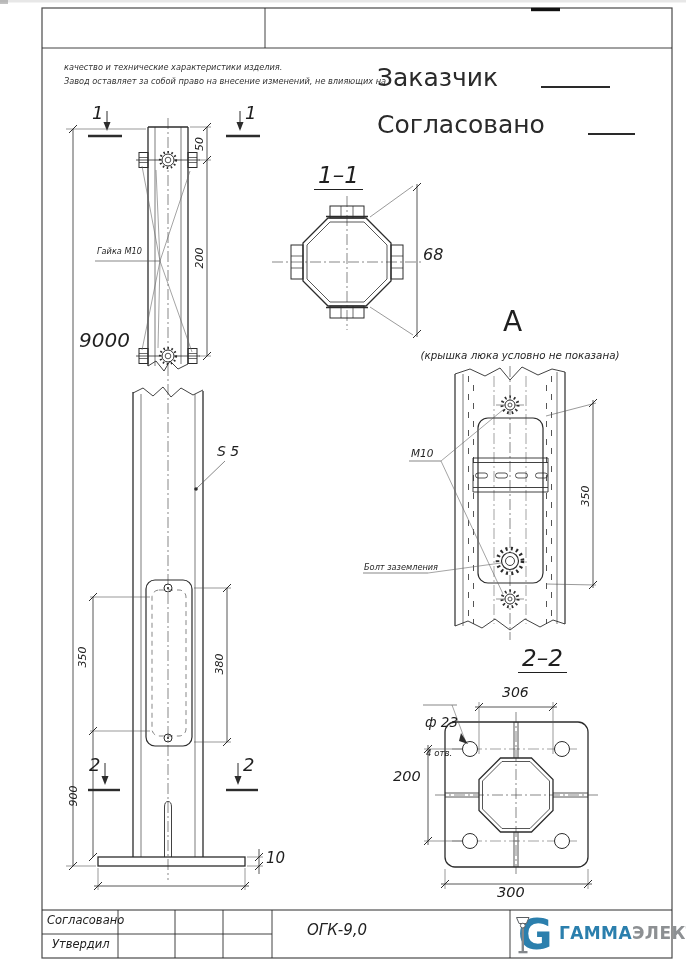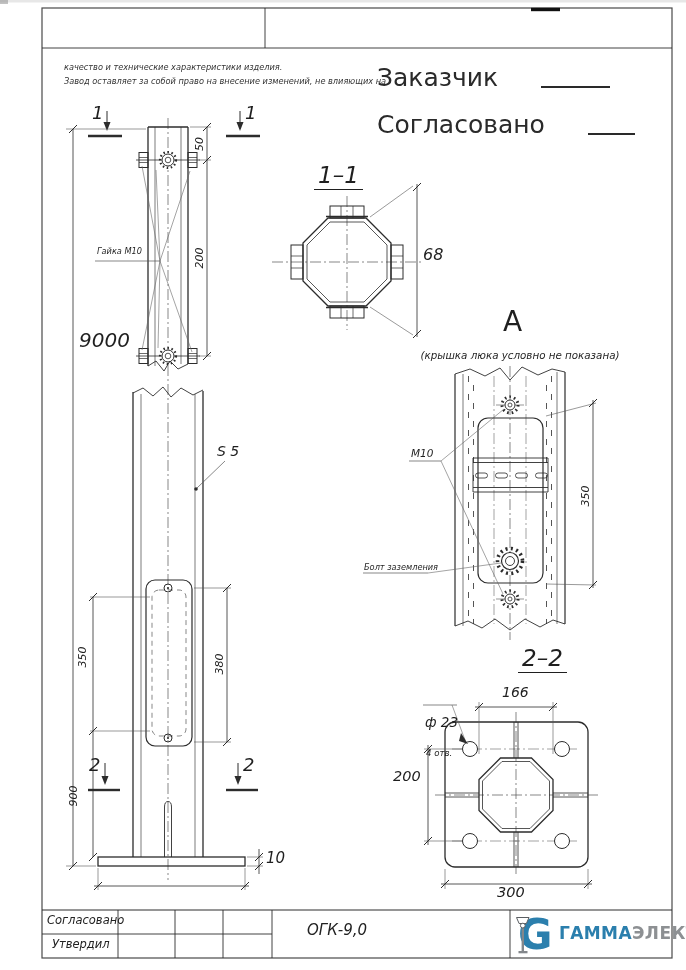--- a/index.html
+++ b/index.html
@@ -321,21 +321,21 @@
 <div class="lbl s11 up" style="left:220px;top:664px;">380</div>
 <div class="lbl s11 up" style="left:74px;top:796px;">900</div>
 <div class="lbl s15" style="left:266px;top:851px;">10</div>
 
 <div class="lbl s16" style="left:423px;top:247px;">68</div>
 
 <div class="lbl s105" style="left:411px;top:448px;">М10</div>
 <div class="lbl s8" style="left:364px;top:563px;">Болт заземления</div>
 <div class="lbl s11 up" style="left:586px;top:496px;">350</div>
 
-<div class="lbl s14" style="left:502px;top:685px;">166</div>
+<div class="lbl s14" style="left:502px;top:685px;">306</div>
 <div class="lbl s13" style="left:425px;top:715px;">ф 23</div>
 <div class="lbl s85" style="left:426px;top:705px;margin-top:44px;">4 отв.</div>
 <div class="lbl s145" style="left:393px;top:769px;">200</div>
 <div class="lbl s145" style="left:497px;top:885px;">300</div>
 
 <div class="lbl s115 tb" style="left:47px;top:914px;">Согласовано</div>
 <div class="lbl s115 tb" style="left:52px;top:938px;">Утвердил</div>
 <div class="lbl s15 tb" style="left:307px;top:923px;">ОГК-9,0</div>
 
 <div class="logo">

